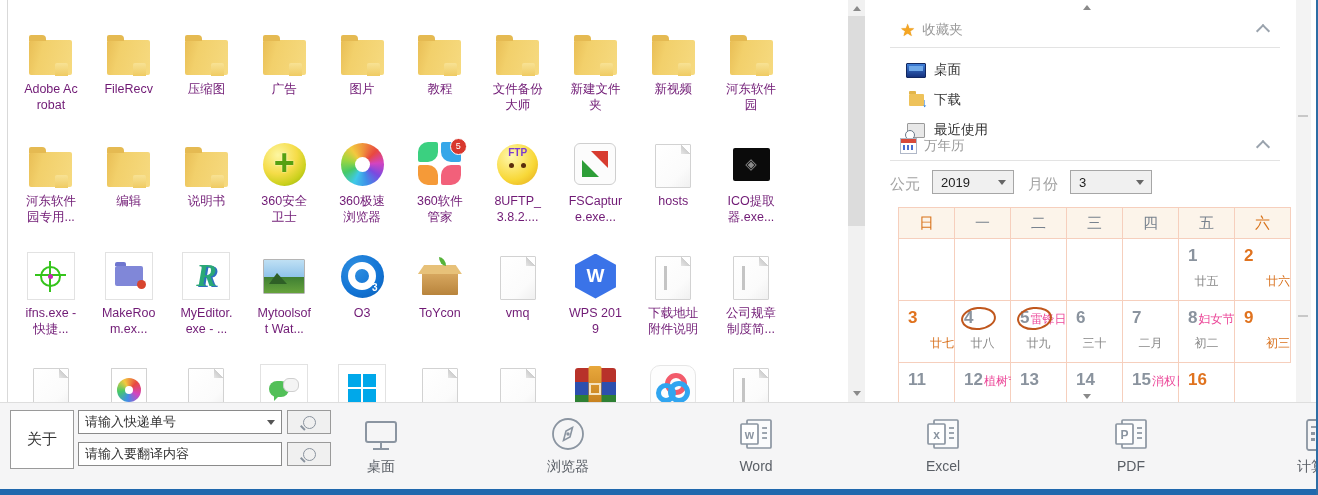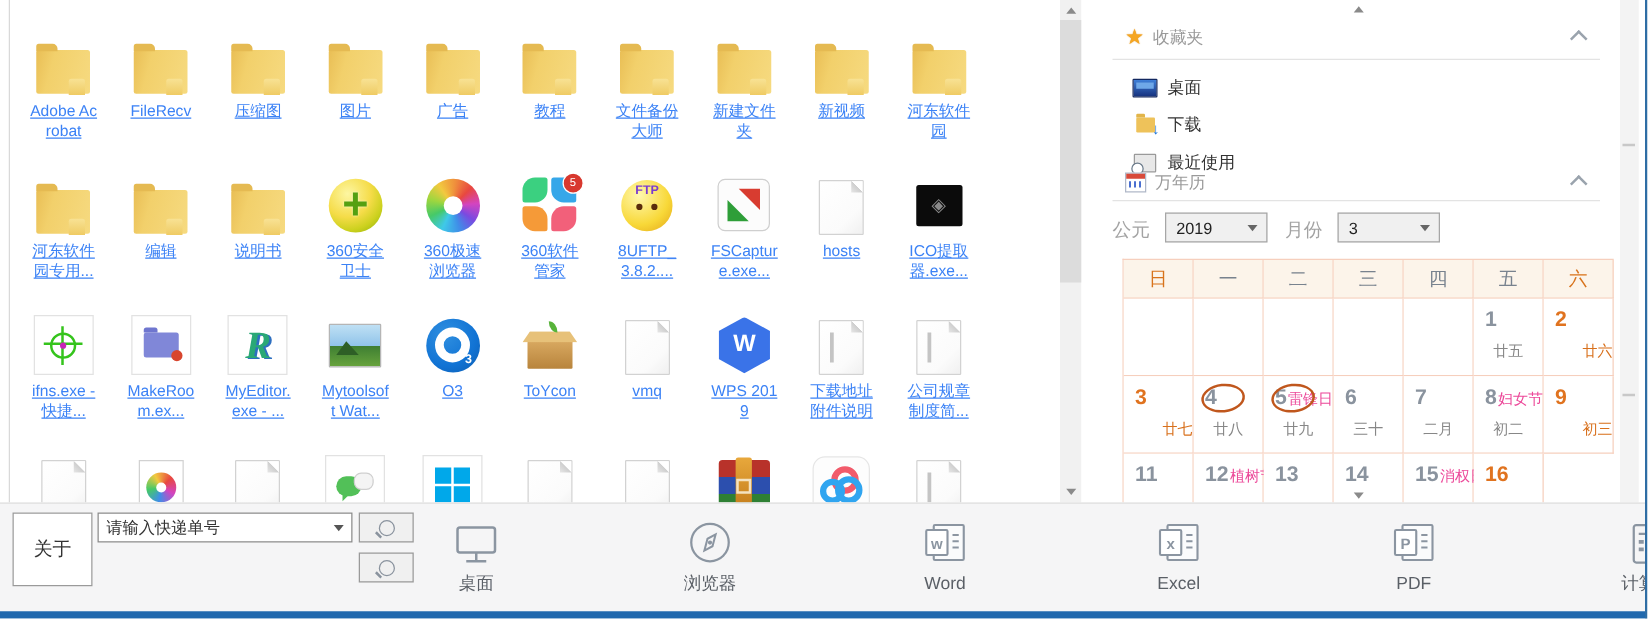--- a/index.html
+++ b/index.html
@@ -5,21 +5,21 @@
   html,body{margin:0;padding:0;background:#fff;font-family:"Liberation Sans","DejaVu Sans",sans-serif;}
   #window{position:relative;width:1318px;height:495px;background:#fff;overflow:hidden;
           border-right:2px solid #2e6da4;box-sizing:border-box;}
 
   
   #main-area{position:absolute;left:7px;top:0;width:838px;height:402px;overflow:hidden;
              border-left:1px solid #d9d9d9;background:#fff;}
   .icon-row{position:absolute;left:4px;display:flex;}
   .cell{width:77.8px;flex:none;text-align:center;cursor:default;}
   .ic{height:52px;display:flex;align-items:center;justify-content:center;position:relative;}
-  .lbl{max-width:55px;margin:3px auto 0;font-size:12.5px;line-height:1.3;color:#3b82f6;word-break:break-all;text-decoration:underline;}
+  .lbl{max-width:55px;margin:3px auto 0;font-size:12.5px;line-height:1.3;color:#701a75;word-break:break-all;}
 
   
   .ic-folder{position:relative;width:43px;height:35px;margin-top:10px;
              background:linear-gradient(105deg,#e9be55 0%,#f2d06b 30%,#f6da80 100%);border-radius:2px;}
   .ic-folder::before{content:'';position:absolute;top:-5px;left:0;width:17px;height:6px;background:#e5ba52;border-radius:2px 4px 0 0;}
   .ic-folder::after{content:'';position:absolute;right:4px;bottom:-1px;width:13px;height:13px;
              background:linear-gradient(180deg,#f8e294,#efcb63);border-radius:2px 2px 0 0;}
   
   .ic-folder-purple{position:relative;width:46px;height:46px;background:#fff;border:1px solid #e2e2e2;
              display:flex;align-items:center;justify-content:center;}
@@ -217,27 +217,27 @@
         <div class="cell">
          <div class="ic">
             <div class="ic-folder"></div>
           </div>
          <div class="lbl">压缩图</div>
        </div>
         <div class="cell">
          <div class="ic">
             <div class="ic-folder"></div>
           </div>
+         <div class="lbl">广告</div>
+       </div>
+        <div class="cell">
+         <div class="ic">
+            <div class="ic-folder"></div>
+          </div>
          <div class="lbl">图片</div>
-       </div>
-        <div class="cell">
-         <div class="ic">
-            <div class="ic-folder"></div>
-          </div>
-         <div class="lbl">广告</div>
        </div>
         <div class="cell">
          <div class="ic">
             <div class="ic-folder"></div>
           </div>
          <div class="lbl">教程</div>
        </div>
         <div class="cell">
          <div class="ic">
             <div class="ic-folder"></div>
@@ -660,20 +660,23 @@
     <div id="about-btn">关于</div>
 
     <div class="field" id="express-field">
       <input type="text" value="请输入快递单号" style="">
       <i class="caret"></i>
     </div>
     <div class="search-btn" id="search-express">
       <span class="mag"></span>
     </div>
 
+    <div class="field" id="translate-field">
+      <input type="text" value="请输入要翻译内容" style="">
+    </div>
     <div class="search-btn" id="search-translate">
       <span class="mag"></span>
     </div>
 
     <div id="launchers">
         <div class="launch" style="left:316px">
        <div class="lic">
             <svg width="40" height="36" viewBox="0 0 40 36">
               <rect x="5" y="4" width="30" height="20" rx="2" fill="none" stroke="#8b95a1" stroke-width="2"></rect>
               <line x1="20" y1="24" x2="20" y2="30" stroke="#8b95a1" stroke-width="2"></line>

